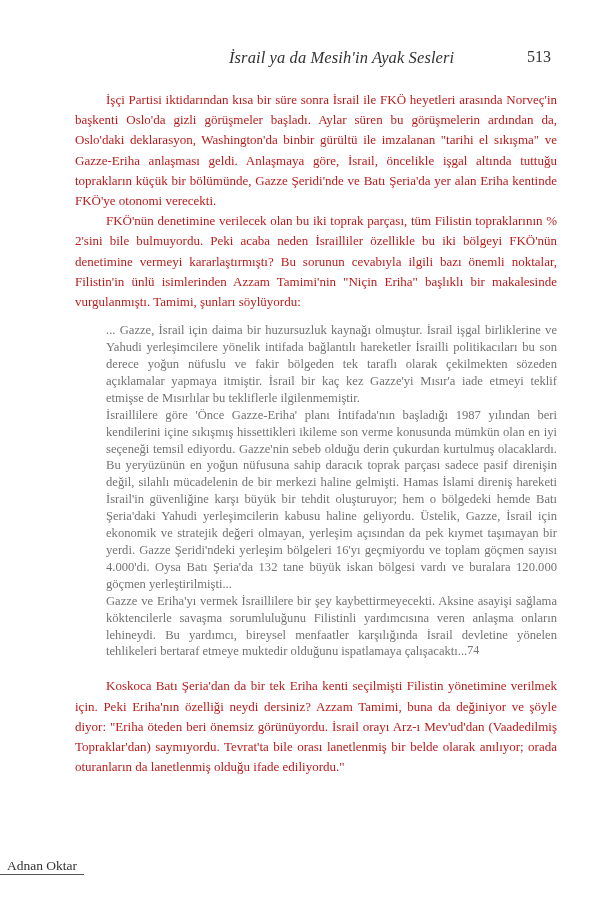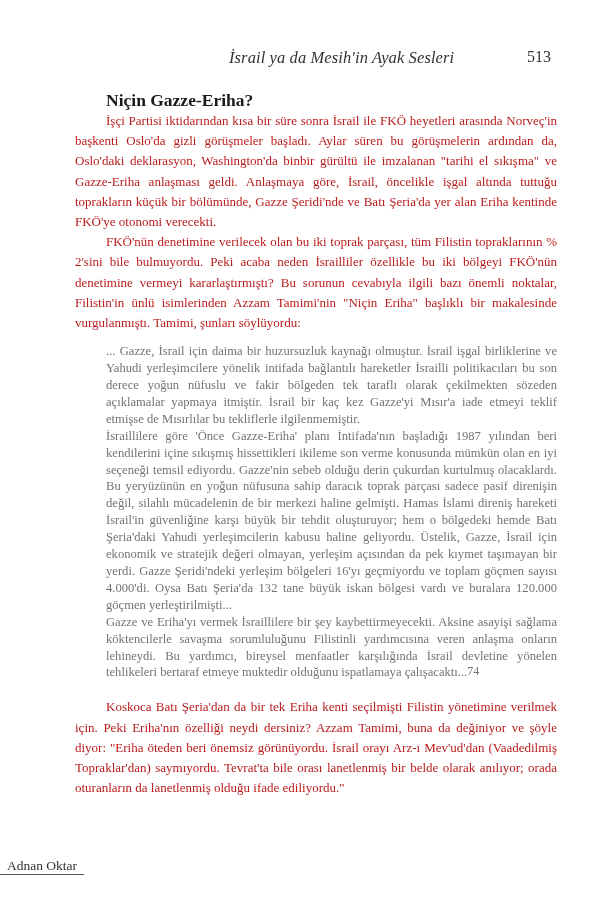--- a/index.html
+++ b/index.html
@@ -20,21 +20,20 @@
 </style>
 </head>
 <body>
 
 <div class="running-head">
   <span class="running-title">İsrail ya da Mesih'in Ayak Sesleri</span>
   <span class="page-number">513</span>
 </div>
 
 <div class="content">
-  <h2 class="section-heading">Niçin Gazze-Eriha?</h2>
 
   <p class="body">İşçi Partisi iktidarından kısa bir süre sonra İsrail ile FKÖ heyetleri arasında Norveç'in başkenti Oslo'da gizli görüşmeler başladı. Aylar süren bu görüşmelerin ardından da, Oslo'daki deklarasyon, Washington'da binbir gürültü ile imzalanan "tarihi el sıkışma" ve Gazze-Eriha anlaşması geldi. Anlaşmaya göre, İsrail, öncelikle işgal altında tuttuğu toprakların küçük bir bölümünde, Gazze Şeridi'nde ve Batı Şeria'da yer alan Eriha kentinde FKÖ'ye otonomi verecekti.</p>
   <p class="body">FKÖ'nün denetimine verilecek olan bu iki toprak parçası, tüm Filistin topraklarının % 2'sini bile bulmuyordu. Peki acaba neden İsrailliler özellikle bu iki bölgeyi FKÖ'nün denetimine vermeyi kararlaştırmıştı? Bu sorunun cevabıyla ilgili bazı önemli noktalar, Filistin'in ünlü isimlerinden Azzam Tamimi'nin "Niçin Eriha" başlıklı bir makalesinde vurgulanmıştı. Tamimi, şunları söylüyordu:</p>
 
   <div class="quote">
     <p>... Gazze, İsrail için daima bir huzursuzluk kaynağı olmuştur. İsrail işgal birliklerine ve Yahudi yerleşimcilere yönelik intifada bağlantılı hareketler İsrailli politikacıları bu son derece yoğun nüfuslu ve fakir bölgeden tek taraflı olarak çekilmekten sözeden açıklamalar yapmaya itmiştir. İsrail bir kaç kez Gazze'yi Mısır'a iade etmeyi teklif etmişse de Mısırlılar bu tekliflerle ilgilenmemiştir.</p>
     <p>İsraillilere göre 'Önce Gazze-Eriha' planı İntifada'nın başladığı 1987 yılından beri kendilerini içine sıkışmış hissettikleri ikileme son verme konusunda mümkün olan en iyi seçeneği temsil ediyordu. Gazze'nin sebeb olduğu derin çukurdan kurtulmuş olacaklardı. Bu yeryüzünün en yoğun nüfusuna sahip daracık toprak parçası sadece pasif direnişin değil, silahlı mücadelenin de bir merkezi haline gelmişti. Hamas İslami direniş hareketi İsrail'in güvenliğine karşı büyük bir tehdit oluşturuyor; hem o bölgedeki hemde Batı Şeria'daki Yahudi yerleşimcilerin kabusu haline geliyordu. Üstelik, Gazze, İsrail için ekonomik ve stratejik değeri olmayan, yerleşim açısından da pek kıymet taşımayan bir yerdi. Gazze Şeridi'ndeki yerleşim bölgeleri 16'yı geçmiyordu ve toplam göçmen sayısı 4.000'di. Oysa Batı Şeria'da 132 tane büyük iskan bölgesi vardı ve buralara 120.000 göçmen yerleştirilmişti...</p>
     <p><span>Gazze ve Eriha'yı vermek İsraillilere bir şey kaybettirmeyecekti. Aksine asayişi sağlama köktencilerle savaşma sorumluluğunu Filistinli yardımcısına veren anlaşma onların lehineydi. Bu yardımcı, bireysel menfaatler karşılığında İsrail devletine yönelen tehlikeleri bertaraf etmeye muktedir olduğunu ispatlamaya çalışacaktı...</span><sup class="fn">74</sup></p>
   </div>
 

